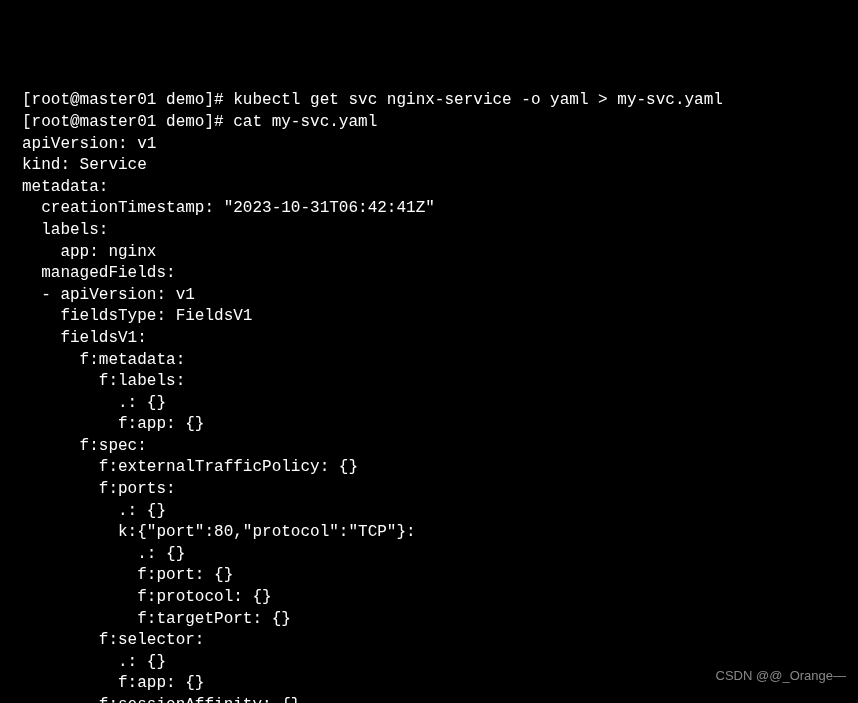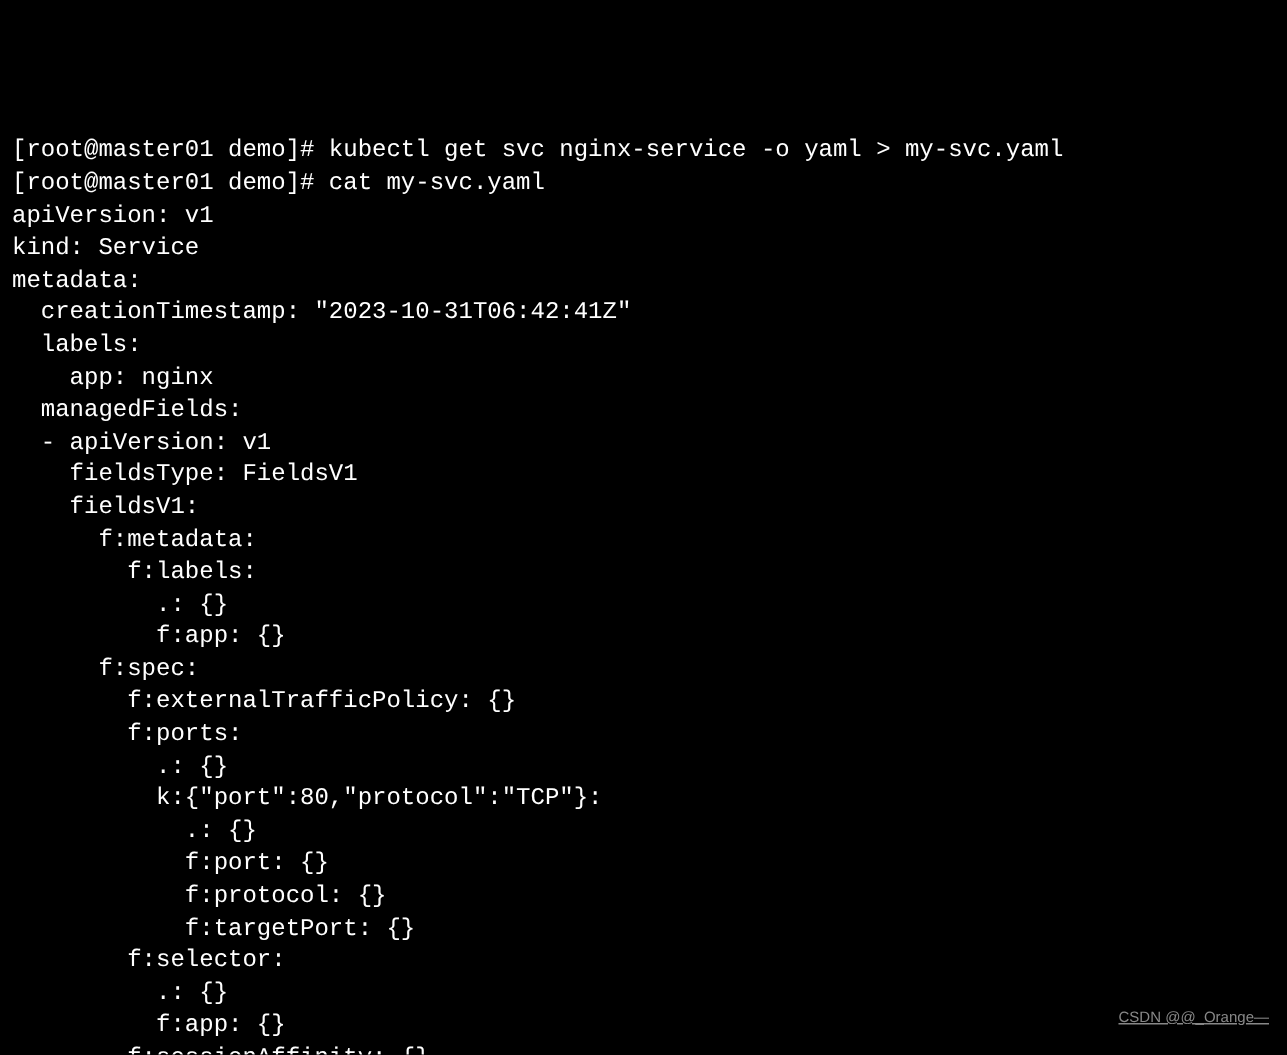--- a/index.html
+++ b/index.html
@@ -15,29 +15,29 @@
       line-height: 1.35;
       padding: 4px 8px;
       width: 858px;
       height: 703px;
       overflow: hidden;
       position: relative;
       white-space: pre;
     }
     .terminal-line {
       white-space: pre;
+      margin-left: 14px;
     }
     .watermark {
       position: absolute;
       bottom: 18px;
       right: 12px;
       color: #888888;
-      font-size: 10px;
+      font-size: 13px;
       font-family: sans-serif;
-      text-decoration: underline;
     }
   </style>
 </head>
 <body>
 
 
 
 <div id="terminal-container"><div class="terminal-line">[root@master01 demo]# kubectl get svc nginx-service -o yaml &gt; my-svc.yaml</div><div class="terminal-line">[root@master01 demo]# cat my-svc.yaml</div><div class="terminal-line">apiVersion: v1</div><div class="terminal-line">kind: Service</div><div class="terminal-line">metadata:</div><div class="terminal-line">  creationTimestamp: "2023-10-31T06:42:41Z"</div><div class="terminal-line">  labels:</div><div class="terminal-line">    app: nginx</div><div class="terminal-line">  managedFields:</div><div class="terminal-line">  - apiVersion: v1</div><div class="terminal-line">    fieldsType: FieldsV1</div><div class="terminal-line">    fieldsV1:</div><div class="terminal-line">      f:metadata:</div><div class="terminal-line">        f:labels:</div><div class="terminal-line">          .: {}</div><div class="terminal-line">          f:app: {}</div><div class="terminal-line">      f:spec:</div><div class="terminal-line">        f:externalTrafficPolicy: {}</div><div class="terminal-line">        f:ports:</div><div class="terminal-line">          .: {}</div><div class="terminal-line">          k:{"port":80,"protocol":"TCP"}:</div><div class="terminal-line">            .: {}</div><div class="terminal-line">            f:port: {}</div><div class="terminal-line">            f:protocol: {}</div><div class="terminal-line">            f:targetPort: {}</div><div class="terminal-line">        f:selector:</div><div class="terminal-line">          .: {}</div><div class="terminal-line">          f:app: {}</div><div class="terminal-line">        f:sessionAffinity: {}</div></div>
 
 <div class="watermark">CSDN @@_Orange—</div>

